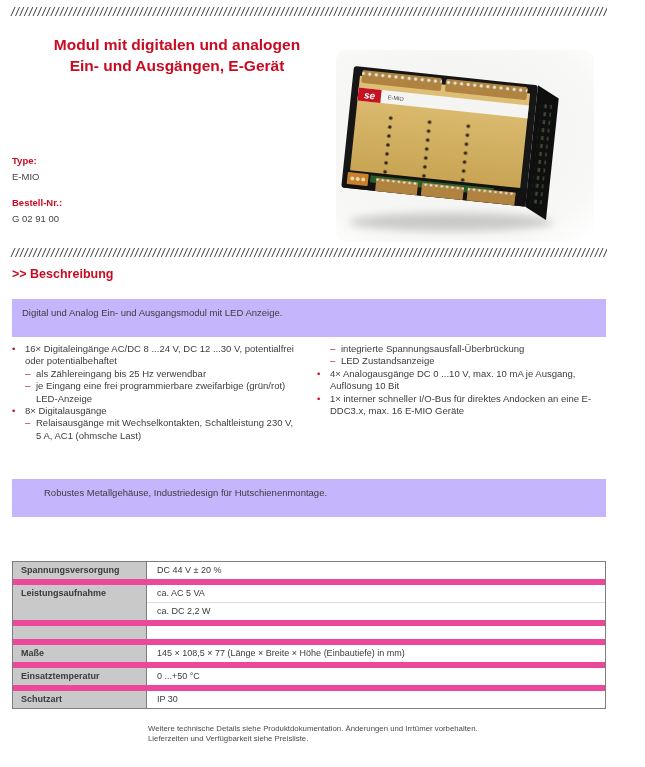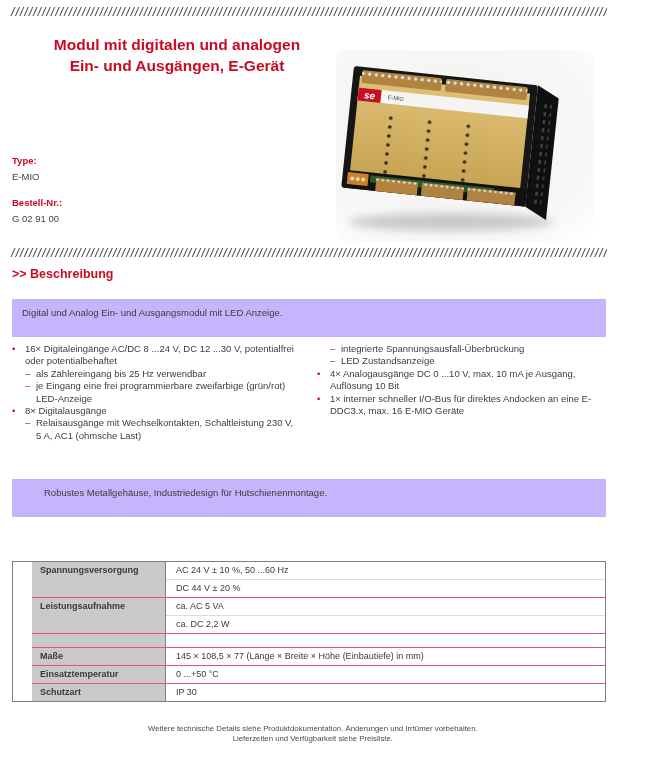--- a/index.html
+++ b/index.html
@@ -23,30 +23,30 @@
   .graybox.intro{top:299px;} .graybox.note{top:479px;padding-left:32px;}
   .features{position:absolute;left:12px;top:343px;width:594px;display:flex;gap:16px;}
   .col{width:289px;font-size:9.5px;line-height:12.4px;color:#3c3c3c;}
   .item{display:flex;}
   .item .marker{flex:none;width:13px;color:#c90b22;}
   .item.dash{padding-left:13px;}
   .item.dash .marker{width:11px;}
   .item .txt{flex:1;}
   .spec-table{position:absolute;left:12px;top:561px;width:594px;box-sizing:border-box;
               border:1px solid #7e7e7e;background:#fff;}
-  .t-row{display:flex;margin-left:19px;}
-  .t-row + .t-row{border-top:1px solid #ec4899;}
+  .t-row{display:flex;}
+  .t-row + .t-row{border-top:6px solid #ec4899;}
   .t-label{flex:none;width:134px;box-sizing:border-box;background:#c9c9c9;border-right:1px solid #7e7e7e;
            font-size:9px;font-weight:bold;color:#3a3a3a;padding-left:8px;line-height:17px;}
   .t-values{flex:1;background:#ffffff;}
   .t-vline{height:17px;line-height:17px;padding-left:10px;font-size:9px;color:#3a3a3a;}
   .t-vline + .t-vline{border-top:1px solid #dedede;}
   .t-row.empty .t-vline{height:13px;}
   .t-row.empty .t-label{line-height:13px;}
-  .footnote{position:absolute;left:148px;top:724px;font-size:7.8px;line-height:10px;color:#4a4a4a;text-align:center;}
+  .footnote{position:absolute;left:148px;top:724px;font-size:7.8px;line-height:10px;color:#4a4a4a;}
 </style>
 </head>
 <body>
 
 <div class="page">
 
   <div class="slashes top">////////////////////////////////////////////////////////////////////////////////////////////////////////////////////////////////////////////////////////////////////////////////////////////</div>
 
   <div class="title">
     <div>Modul mit digitalen und analogen</div>
@@ -177,21 +177,20 @@
   </div>
 
   <div class="graybox note">Robustes Metallgehäuse, Industriedesign für Hutschienenmontage.</div>
 
   <div class="sec-head tech">&gt;&gt; Technische Daten</div>
 
   <div class="spec-table">
       <div class="t-row">
         <div class="t-label">Spannungsversorgung</div>
         <div class="t-values">
-          <div class="t-vline">AC 24 V ± 10 %, 50 ...60 Hz</div>
           <div class="t-vline">DC 44 V ± 20 %</div>
         </div>
       </div>
       <div class="t-row">
         <div class="t-label">Leistungsaufnahme</div>
         <div class="t-values">
           <div class="t-vline">ca. AC 5 VA</div>
           <div class="t-vline">ca. DC 2,2 W</div>
         </div>
       </div>

